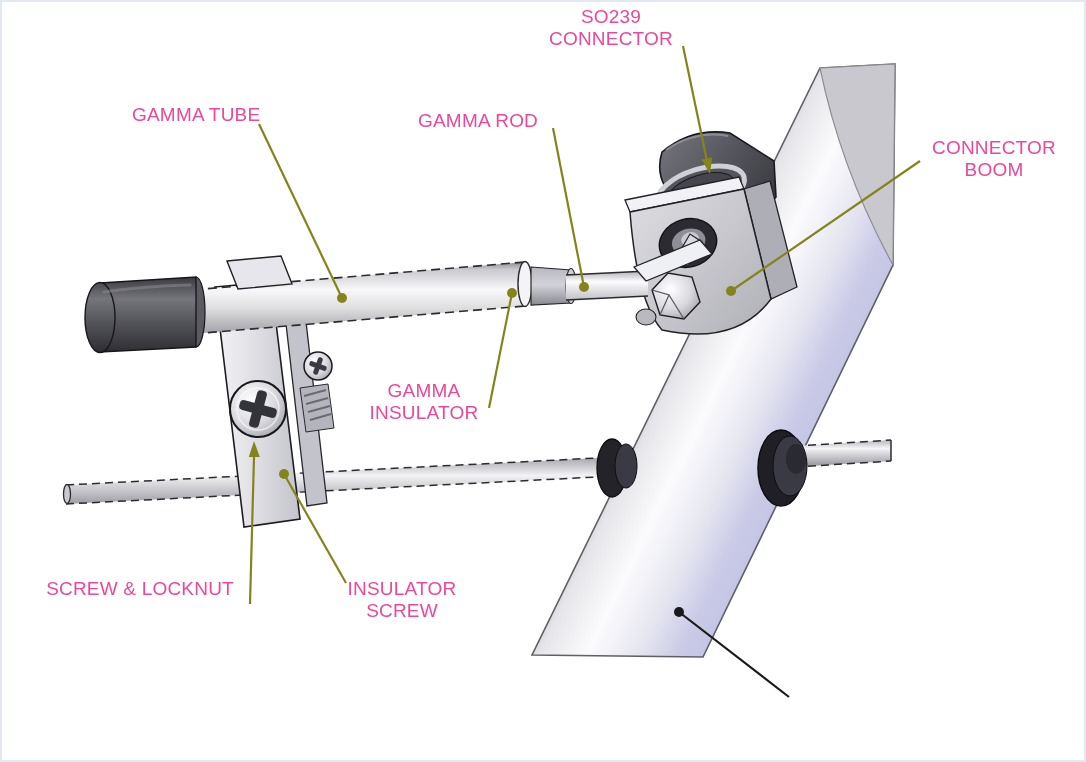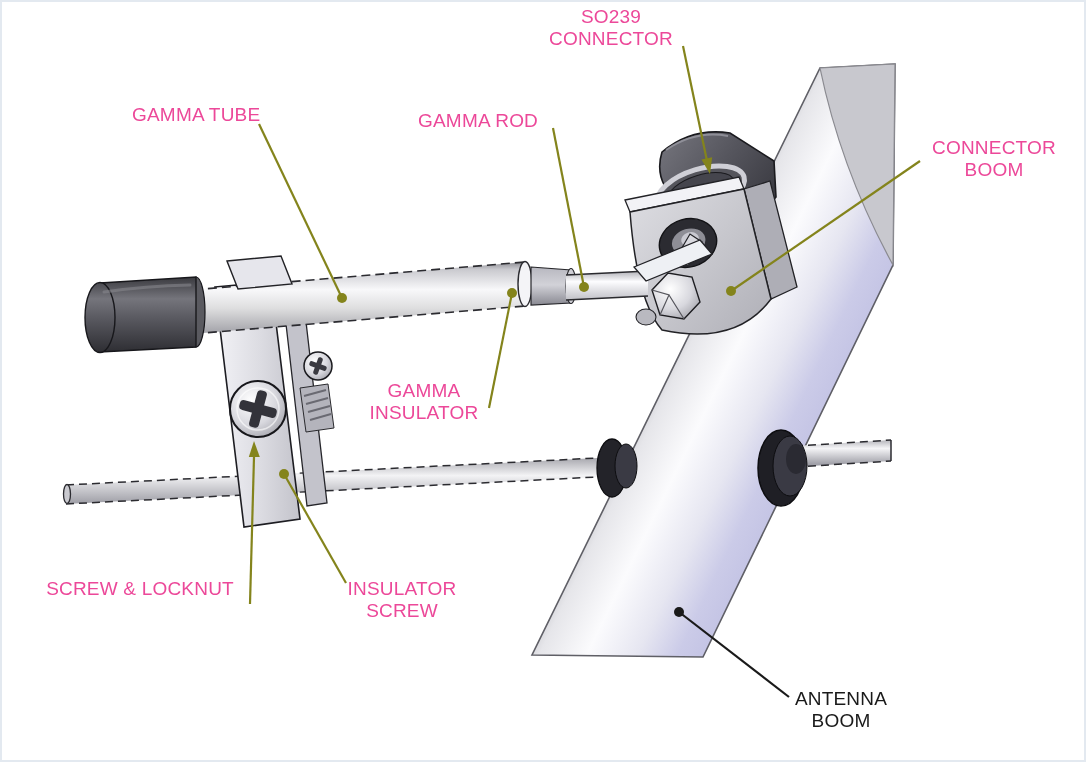--- a/index.html
+++ b/index.html
@@ -256,18 +256,14 @@
 
 <div class="label olive centered" style="left:140px;top:578px;">
   <div>SCREW &amp; LOCKNUT</div>
 </div>
 
 <div class="label olive centered" style="left:402px;top:578px;">
   <div>INSULATOR</div>
   <div>SCREW</div>
 </div>
 
-<div class="label black centered" style="left:841px;top:688px;">
-  <div>ANTENNA</div>
-  <div>BOOM</div>
-</div>
 
 </div>
 
 </body></html>

